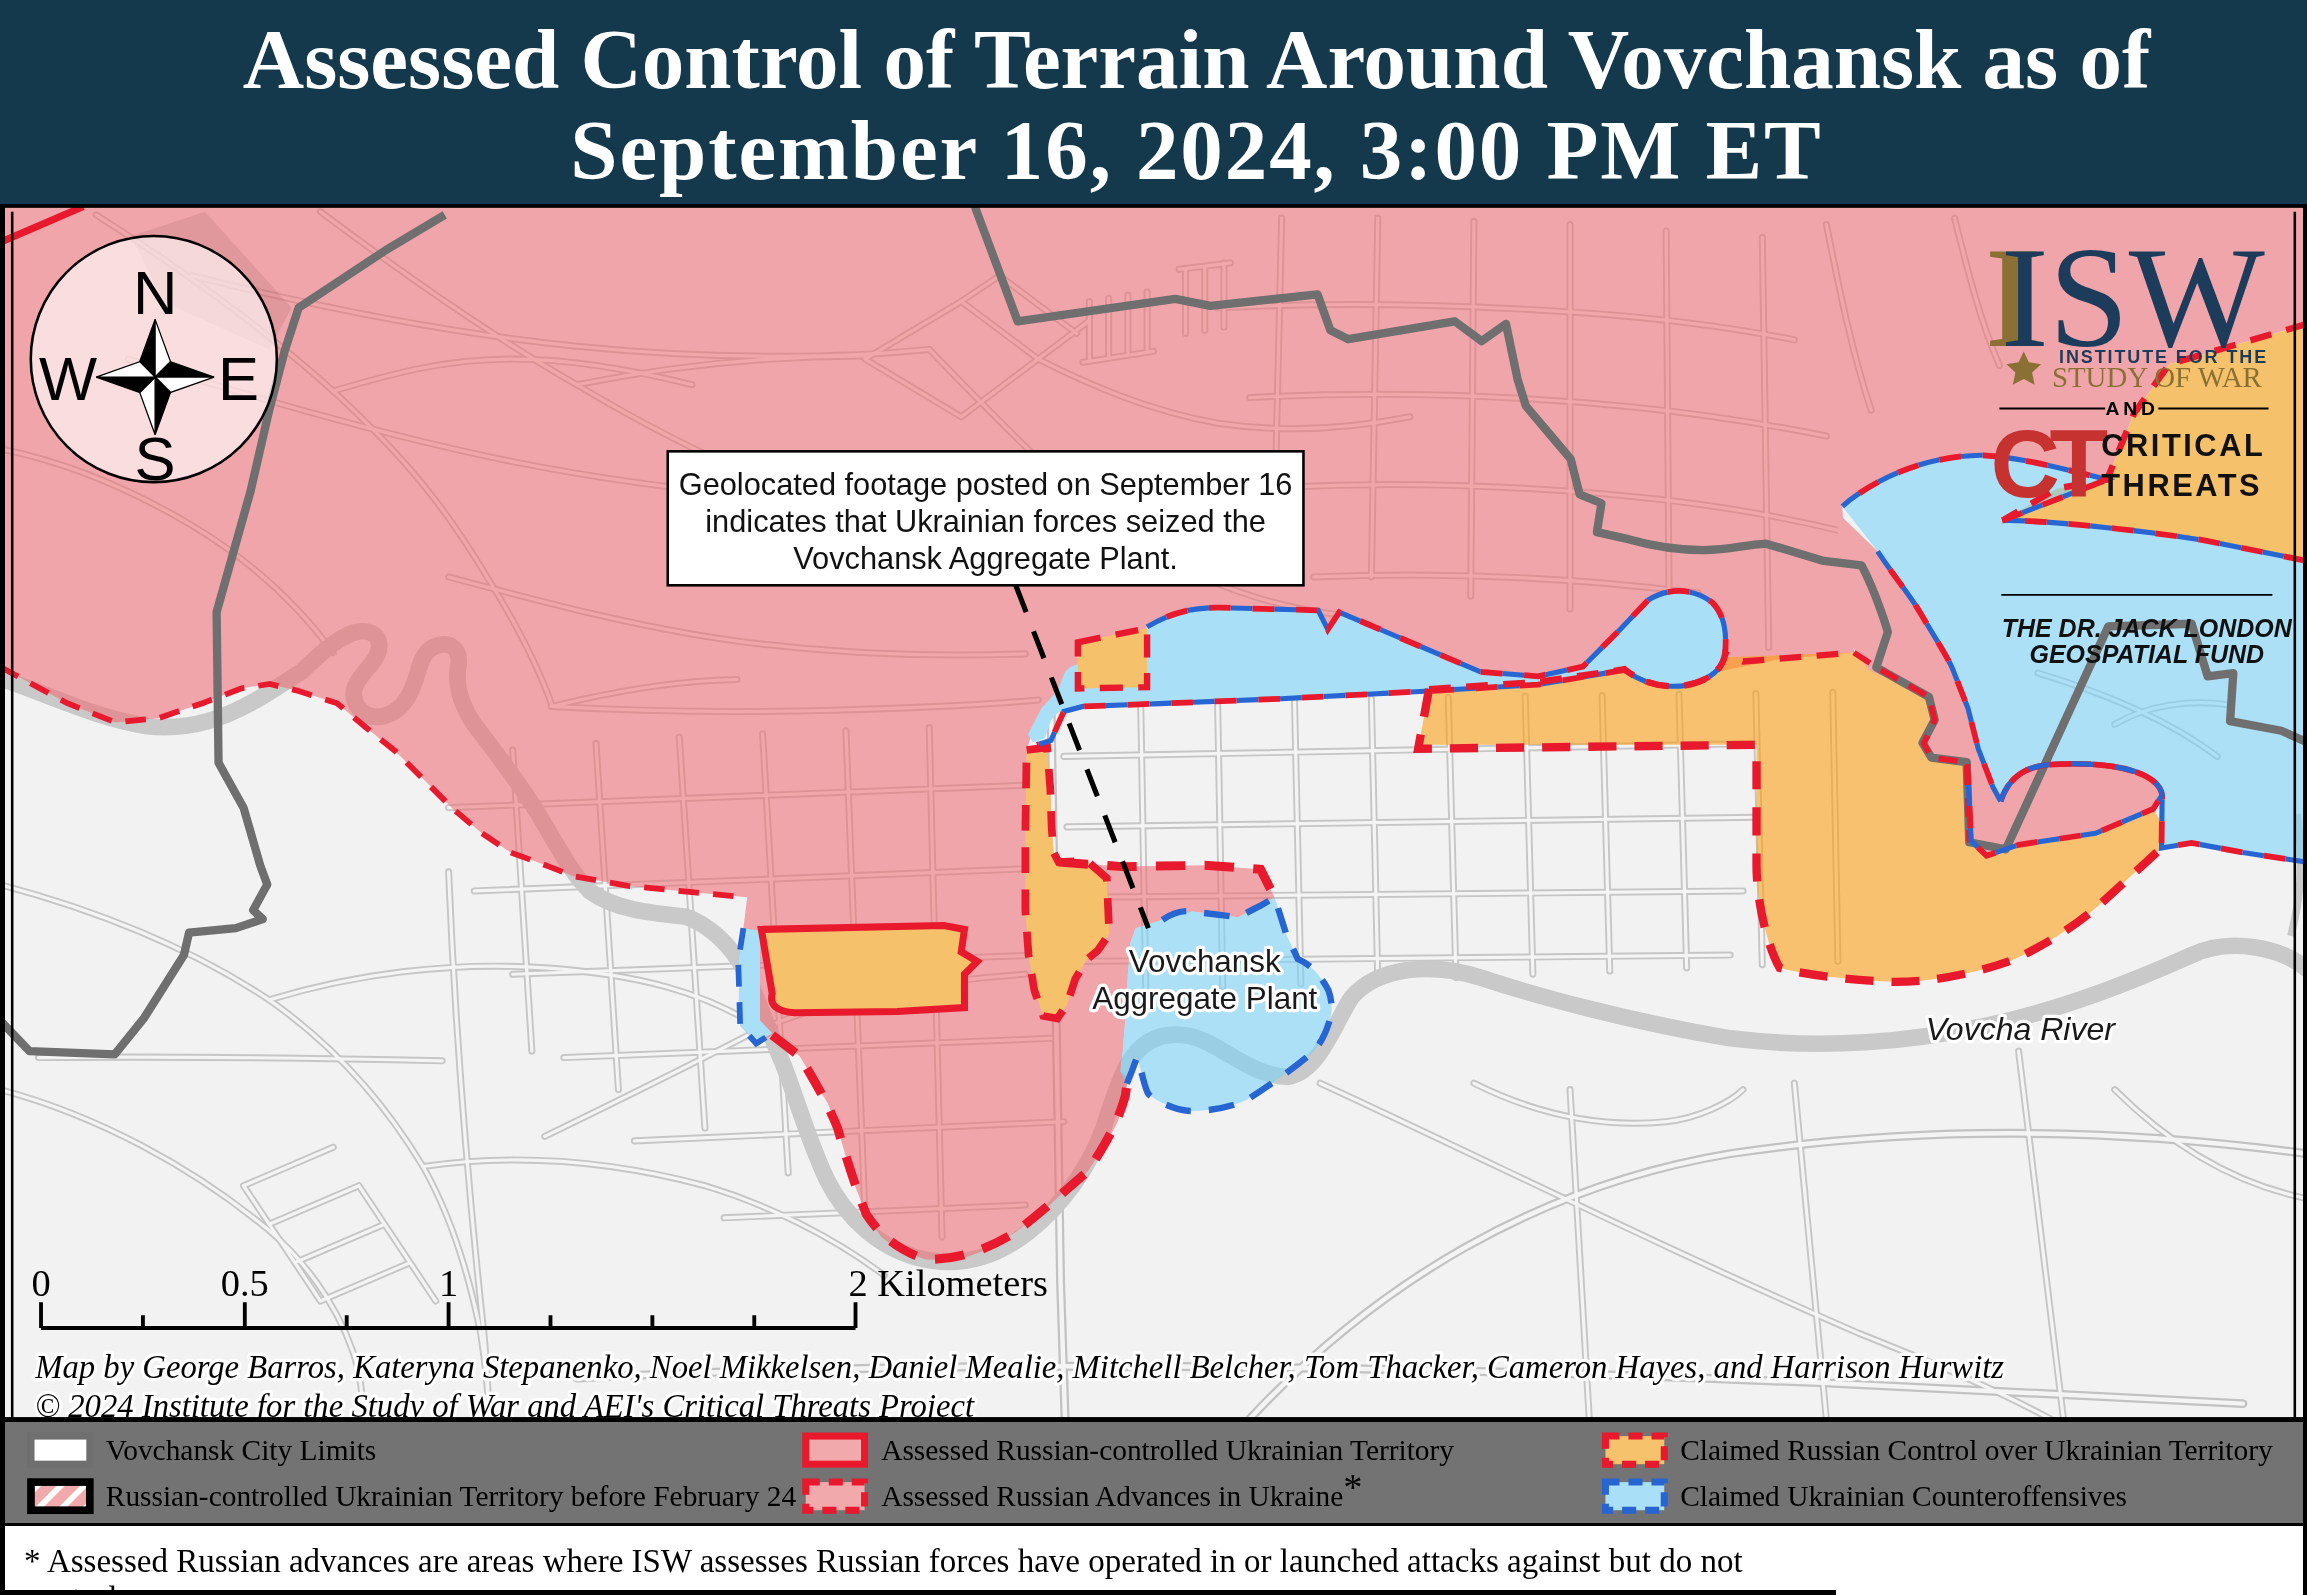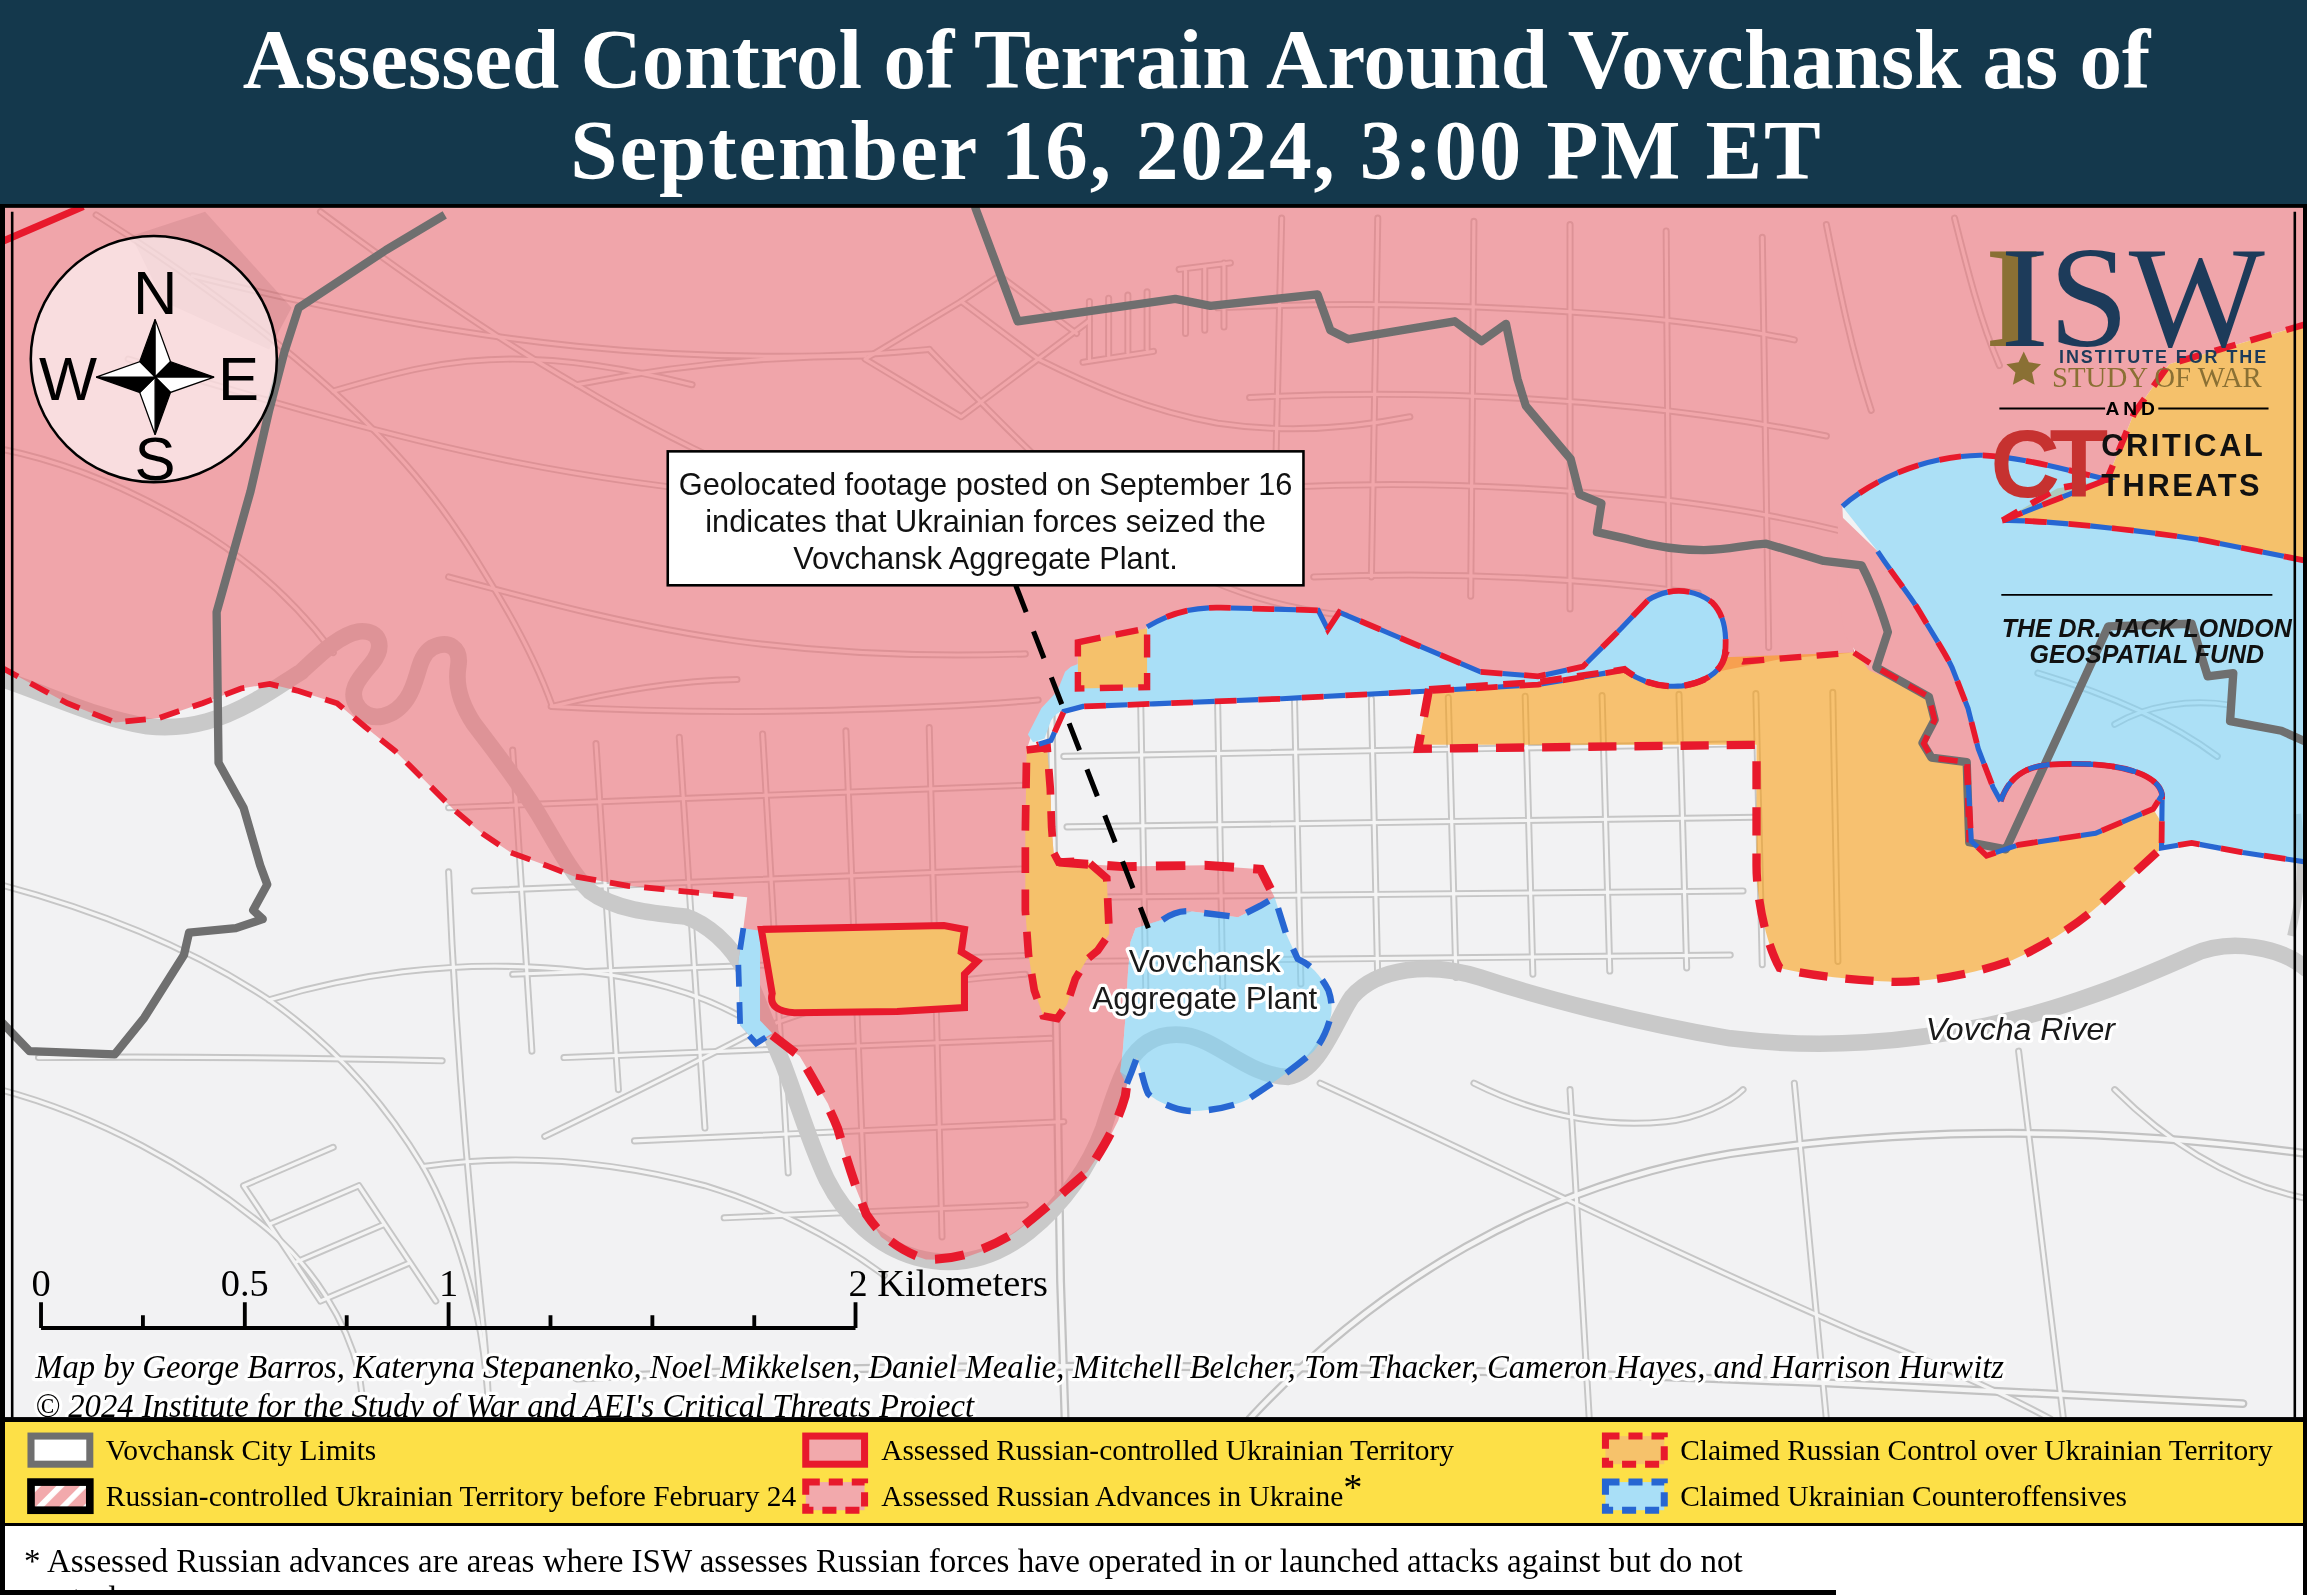--- a/index.html
+++ b/index.html
@@ -262,21 +262,21 @@
     <text x="1324" y="2022">2 Kilometers</text>
   </g>
 
   <text x="55" y="2150" font-family="'Liberation Serif',serif" font-size="51" font-style="italic" fill="#000" class="halo">Map by George Barros, Kateryna Stepanenko, Noel Mikkelsen, Daniel Mealie, Mitchell Belcher, Tom Thacker, Cameron Hayes, and Harrison Hurwitz</text>
   <text x="55" y="2211" font-family="'Liberation Serif',serif" font-size="51" font-style="italic" fill="#000" class="halo">© 2024 Institute for the Study of War and AEI's Critical Threats Project</text>
 
   <rect x="3" y="321" width="3594" height="1893" fill="none" stroke="#000" stroke-width="6"></rect>
   <path d="M19,330 L19,2212 M3581,330 L3581,2212" stroke="#000" stroke-width="4" fill="none"></path>
 </svg>
 
-<div class="abs" style="left:0;top:1419px;width:2307px;height:101px;background:#fde047;border-top:3.2px solid #000;border-bottom:3.2px solid #000;">
+<div class="abs" style="left:0;top:1419px;width:2307px;height:101px;background:#737373;border-top:3.2px solid #000;border-bottom:3.2px solid #000;">
 <svg width="2307" height="101" viewBox="0 0 3600 158">
   <defs>
     <pattern id="hatch" width="26" height="26" patternTransform="rotate(45)" patternUnits="userSpaceOnUse">
       <rect width="26" height="26" fill="#f2a9ac"></rect>
       <rect width="9" height="26" fill="#ffffff"></rect>
     </pattern>
   </defs>
 
   <rect x="44" y="22" width="92" height="44" fill="#ffffff" stroke="#6f6f6f" stroke-width="11"></rect>
   <text x="161" y="60" font-family="'Liberation Serif',serif" font-size="46">Vovchansk City Limits</text>

